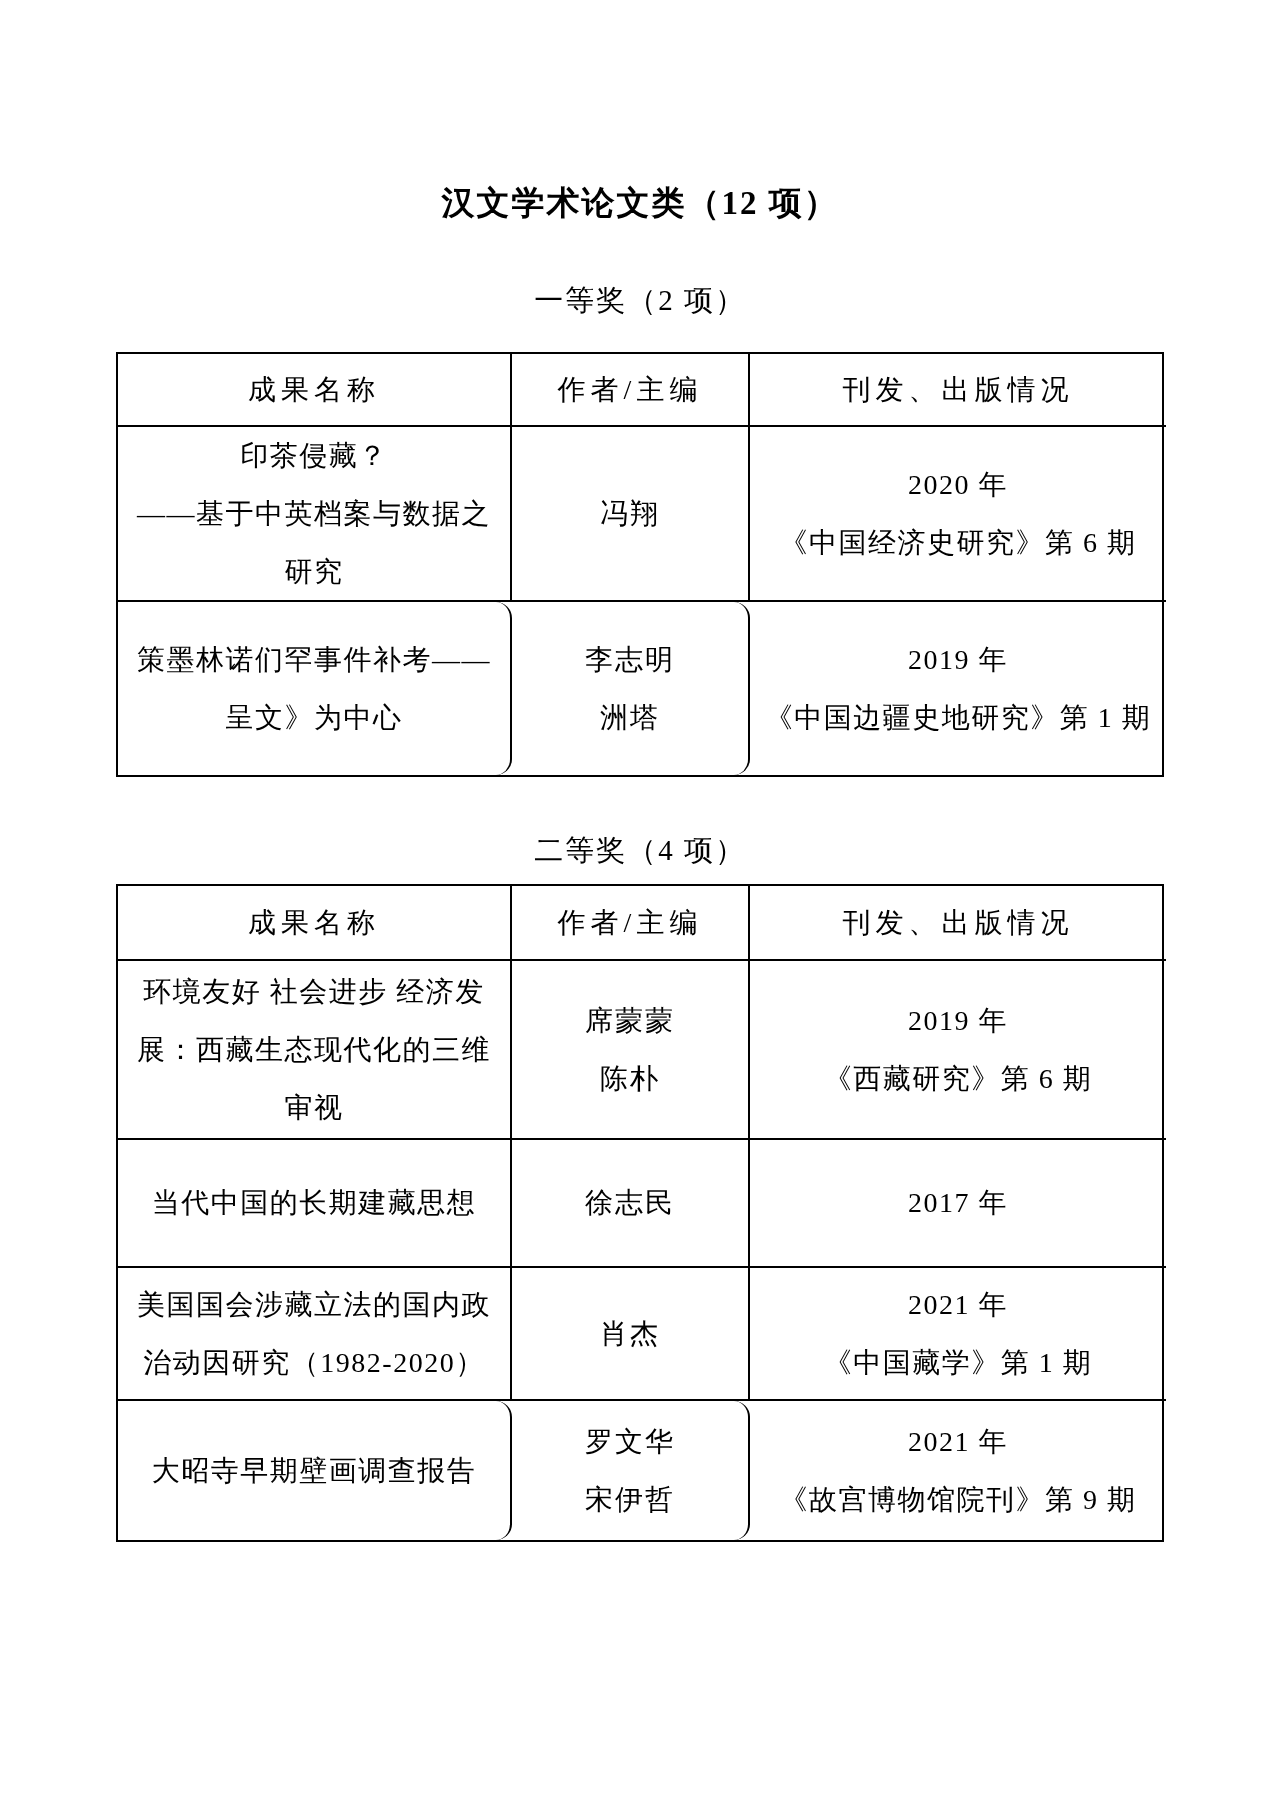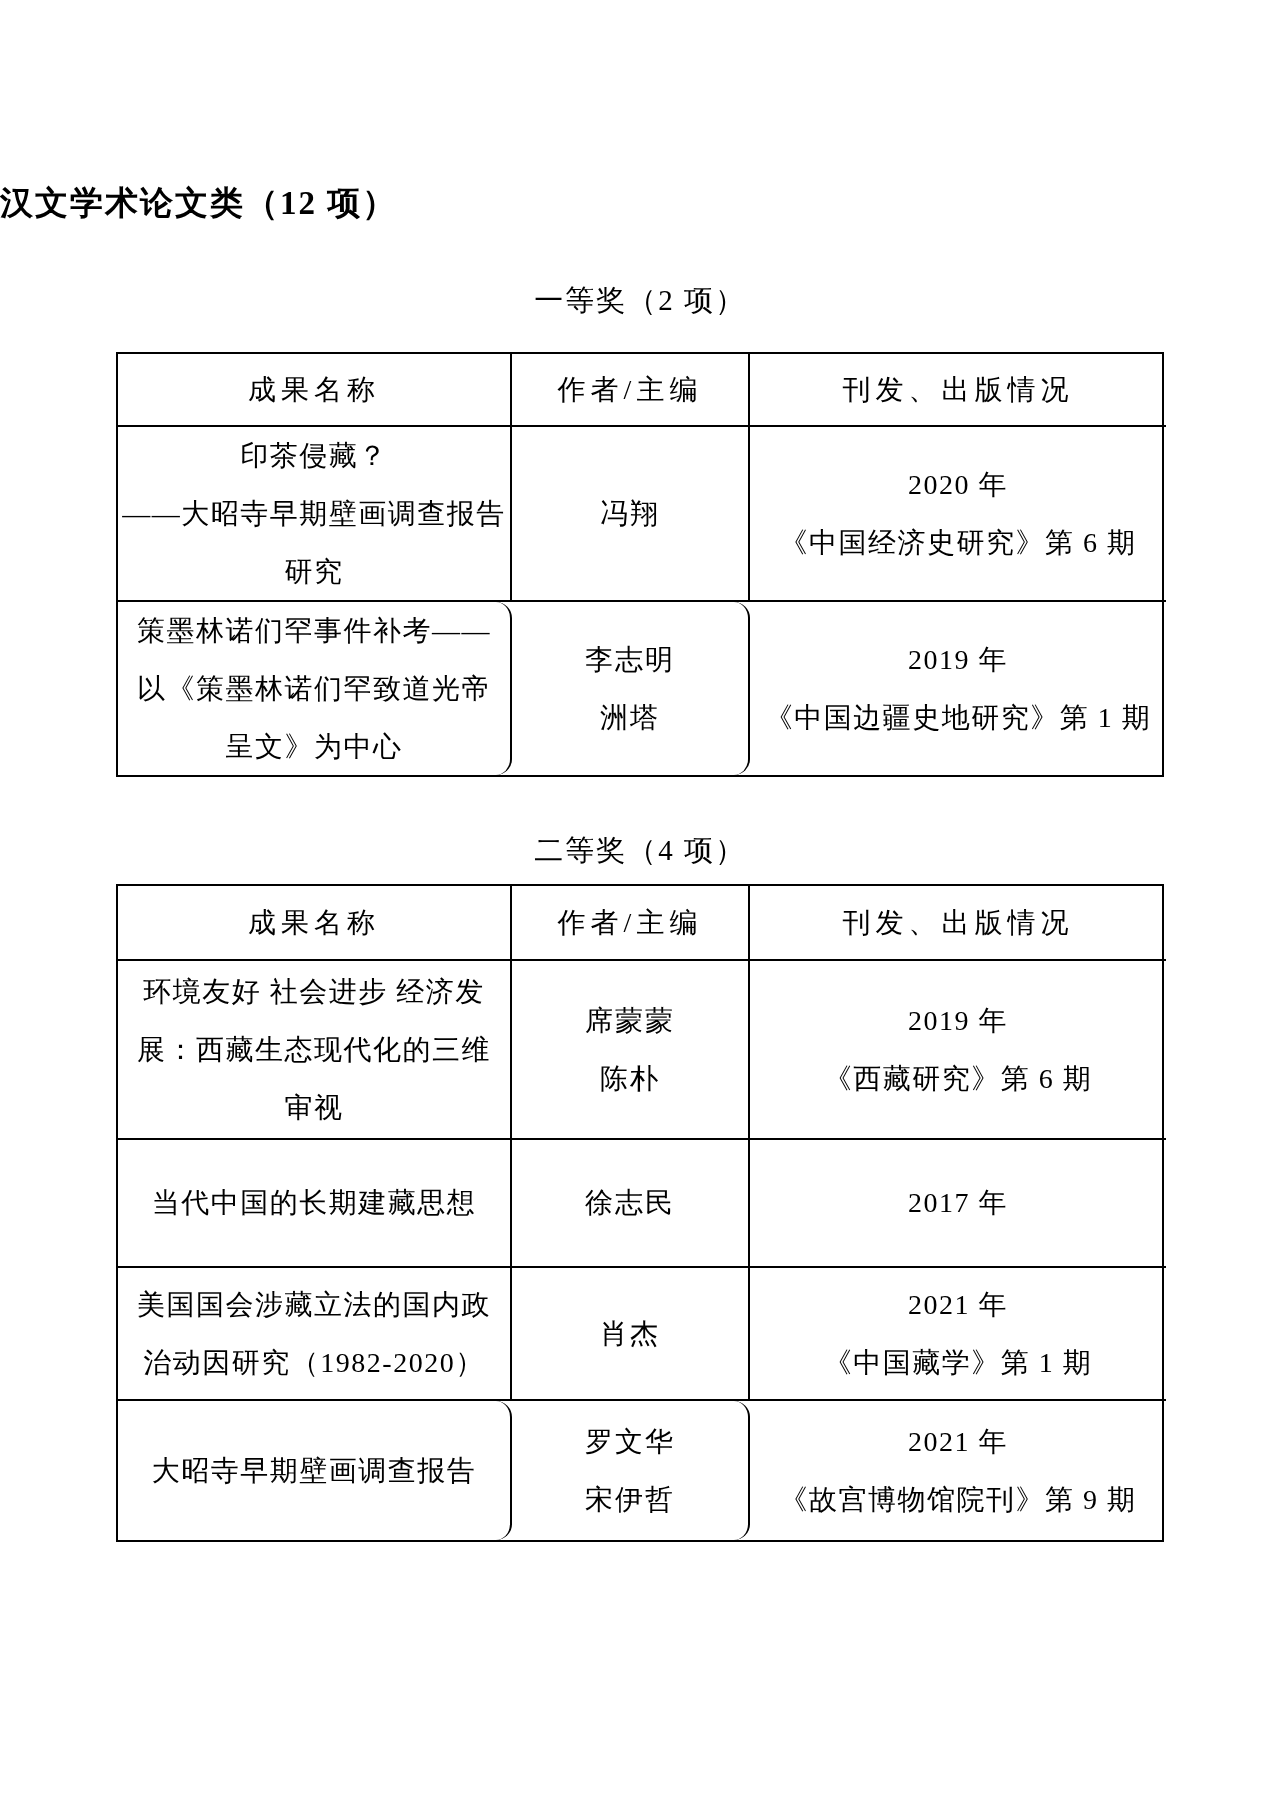--- a/index.html
+++ b/index.html
@@ -9,21 +9,21 @@
     width: 1280px;
     height: 1809px;
     background: #ffffff;
     color: #000000;
     font-family: "Liberation Serif", "DejaVu Serif", serif;
     overflow: hidden;
   }
   .doc-title {
     margin: 0;
     padding-top: 180px;
-    text-align: left;
+    text-align: center;
     font-size: 33px;
     font-weight: bold;
     letter-spacing: 2px;
     line-height: 46px;
   }
   .section-heading {
     margin: 12px;
     text-align: center;
     font-size: 29px;
     font-weight: normal;
@@ -84,34 +84,33 @@
     </div>
     <div class="cell header-cell">
       <span class="line">作者/主编</span>
     </div>
     <div class="cell header-cell col-3">
       <span class="line">刊发、出版情况</span>
     </div>
 
     <div class="cell name-cell">
       <span class="line">印茶侵藏？</span>
-      <span class="line">——大昭寺早期壁画调查报告</span>
+      <span class="line">——基于中英档案与数据之</span>
       <span class="line">研究</span>
     </div>
     <div class="cell author-cell">
       <span class="line">冯翔</span>
     </div>
     <div class="cell col-3">
       <span class="line">2020 年</span>
       <span class="line">《中国经济史研究》第 6 期</span>
     </div>
 
     <div class="cell name-cell bottom-row">
       <span class="line">策墨林诺们罕事件补考——</span>
-      <span class="line">以《策墨林诺们罕致道光帝</span>
       <span class="line">呈文》为中心</span>
     </div>
     <div class="cell author-cell bottom-row">
       <span class="line">李志明</span>
       <span class="line">洲塔</span>
     </div>
     <div class="cell col-3 bottom-row">
       <span class="line">2019 年</span>
       <span class="line">《中国边疆史地研究》第 1 期</span>
     </div>

